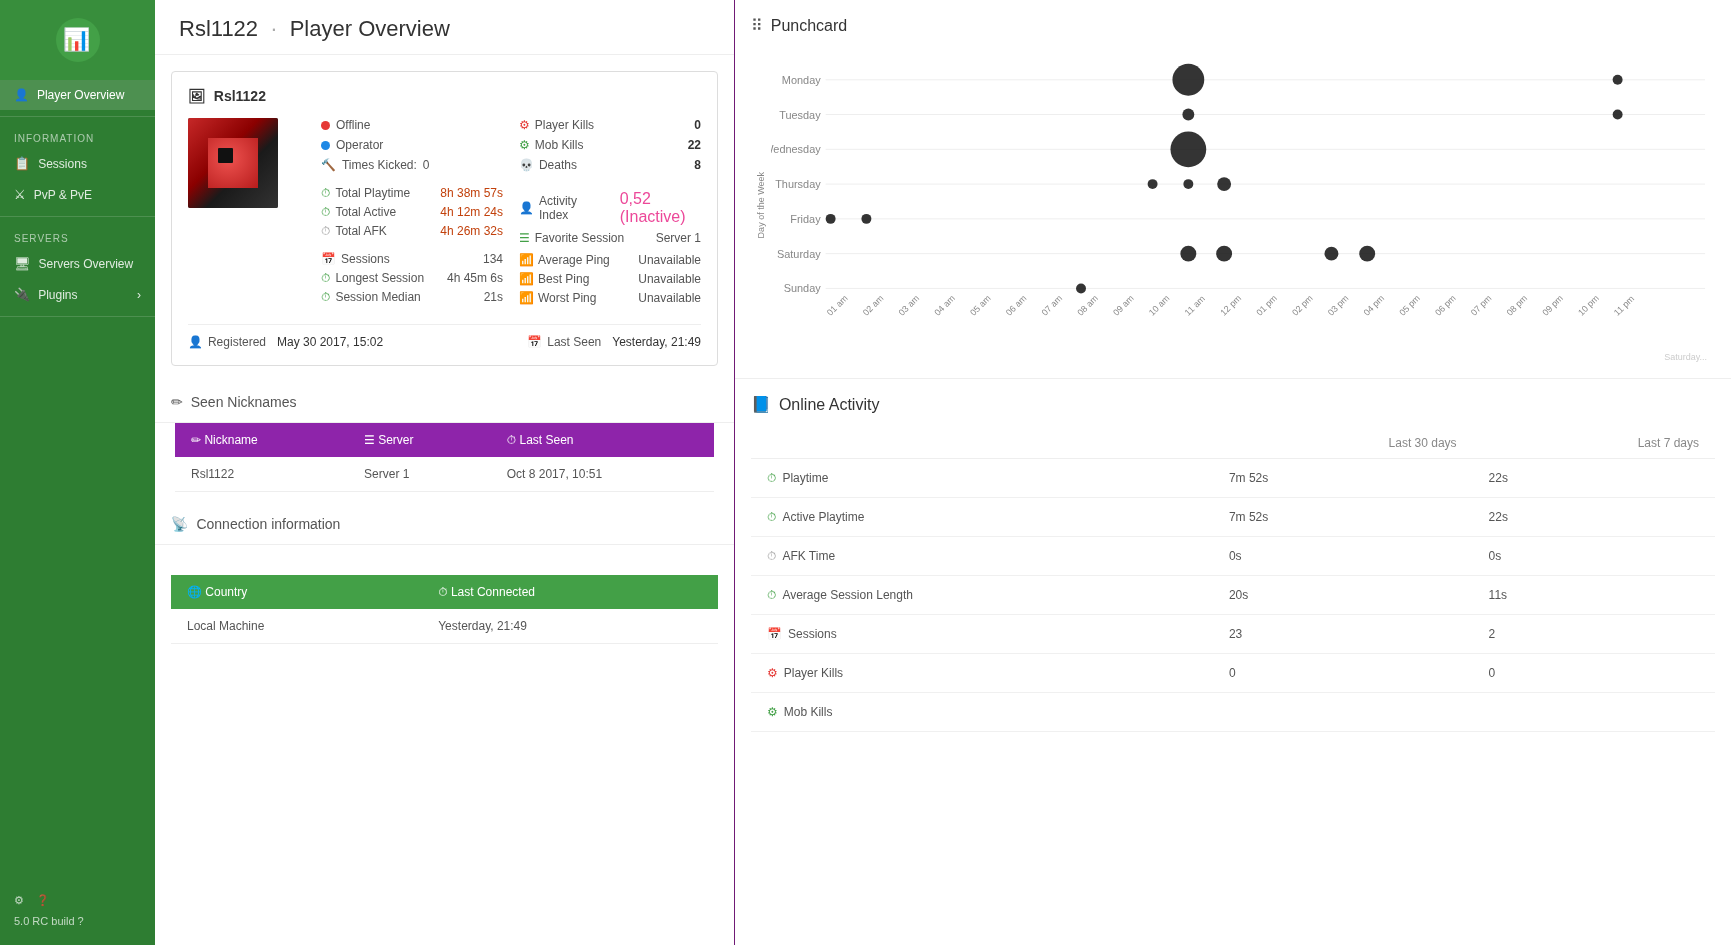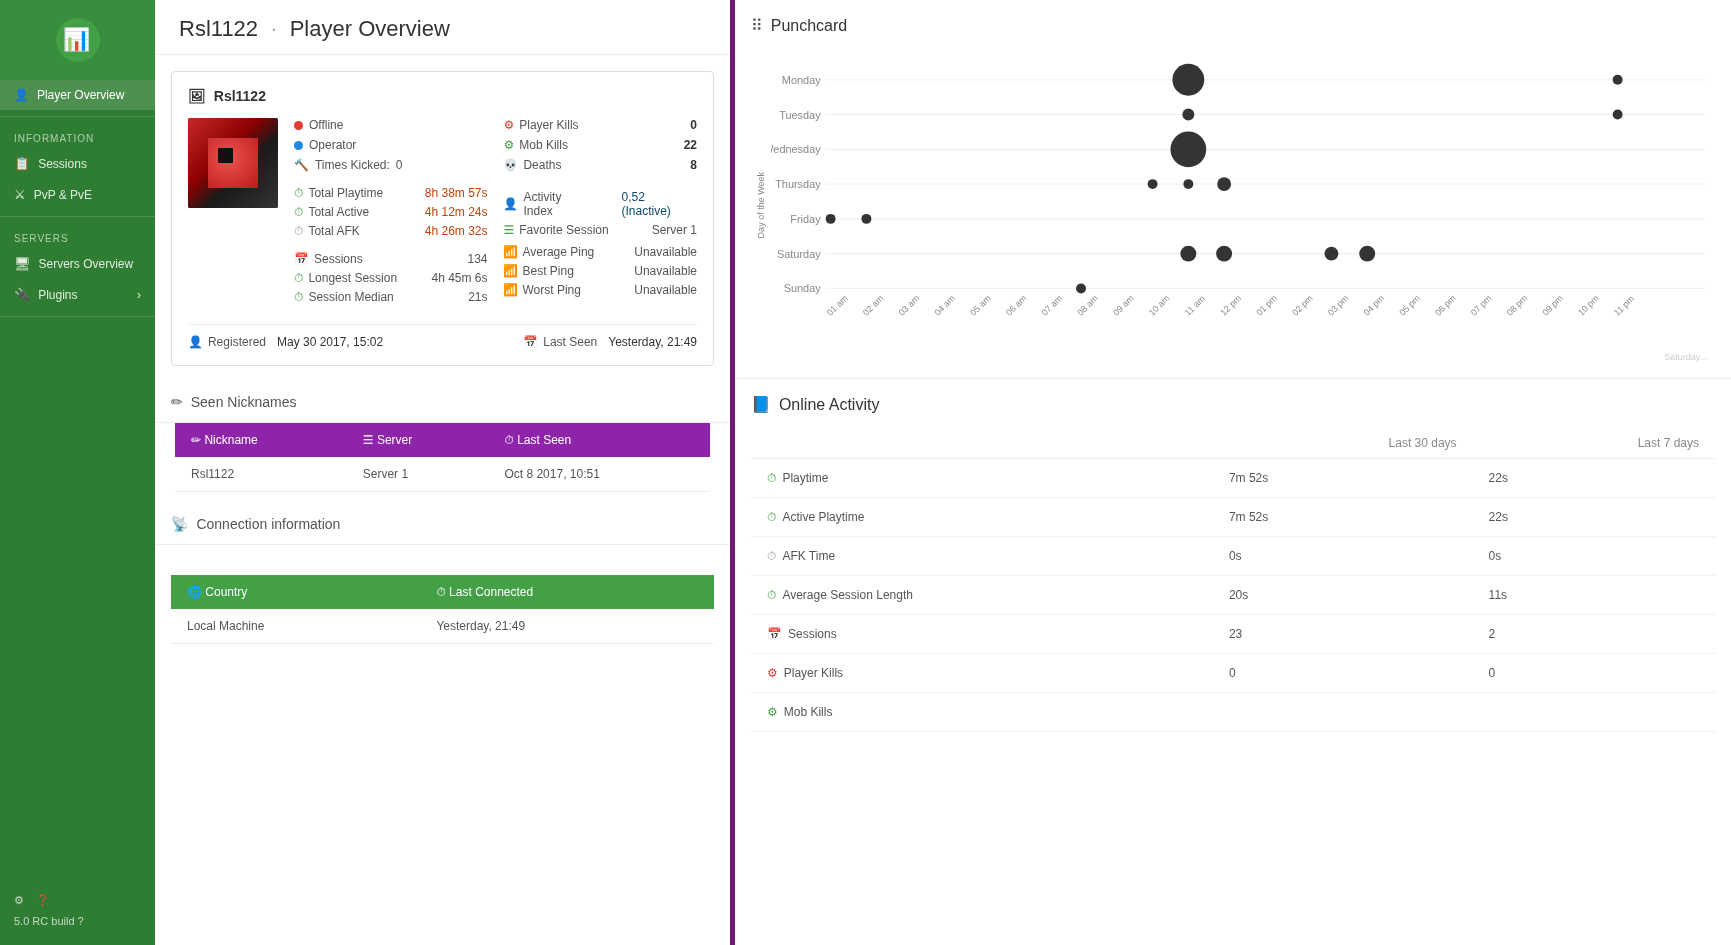--- a/index.html
+++ b/index.html
@@ -64,21 +64,21 @@
       flex: 1;
       overflow: hidden;
     }
 
     
     #left-panel {
       width: 580px;
       flex-shrink: 0;
       background: #fff;
       overflow-y: auto;
-      border-right: 5px solid #701a75;
+      border-right: 1px solid #701a75;
       padding: 0;
     }
 
     
     #right-panel {
       flex: 1;
       background: #fff;
       overflow-y: auto;
     }
 
@@ -131,21 +131,21 @@
     }
     .avatar-art::after {
       content: '';
       position: absolute;
       top: 30px; left: 30px;
       width: 15px; height: 15px;
       background: #111;
       border-radius: 1px;
     }
 
-    .player-info-left { flex: 1; }
+    .player-info-left { flex: 1; margin-left: 27px; }
     .info-row { display: flex; align-items: center; gap: 6px; margin-bottom: 6px; font-size: 12px; color: #555; }
     .dot-red { width: 9px; height: 9px; background: #e53935; border-radius: 50%; flex-shrink: 0; }
     .dot-blue { width: 9px; height: 9px; background: #1e88e5; border-radius: 50%; flex-shrink: 0; }
 
     .player-stats-right { flex: 1; }
     .stat-row { display: flex; justify-content: space-between; align-items: center; margin-bottom: 6px; font-size: 12px; }
     .stat-label { display: flex; align-items: center; gap: 5px; color: #555; }
     .stat-value { color: #333; font-weight: 600; }
 
     
@@ -369,21 +369,21 @@
               <span class="stat-value">8</span>
             </div>
 
             <div style="height:12px;"></div>
 
             <div class="time-row" style="justify-content:space-between;">
               <span class="act-item">
                 <span class="orange-text">👤</span>
                 <span>Activity Index</span>
               </span>
-              <span style="font-size:12px;color:#0c4a6e;margin-left:28px;">0,52 (Inactive)</span>
+              <span style="font-size:16px;color:#ec4899;margin-left:28px;">0,52 (Inactive)</span>
             </div>
 
             <div class="time-row" style="justify-content:space-between;">
               <span class="act-item">
                 <span class="green-text">☰</span>
                 <span>Favorite Session</span>
               </span>
               <span style="font-size:12px;color:#555;">Server 1</span>
             </div>
 

